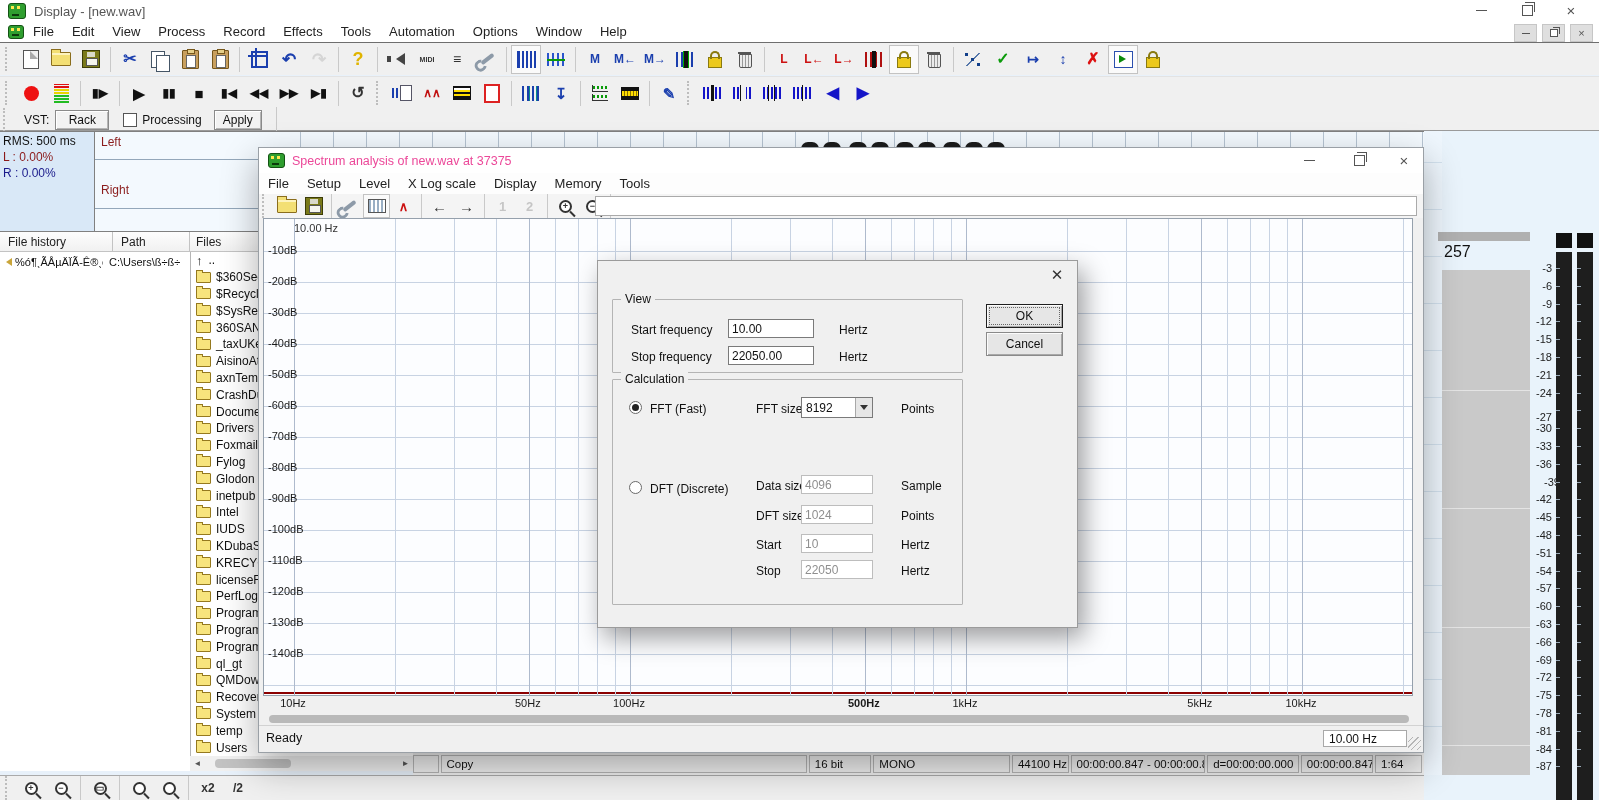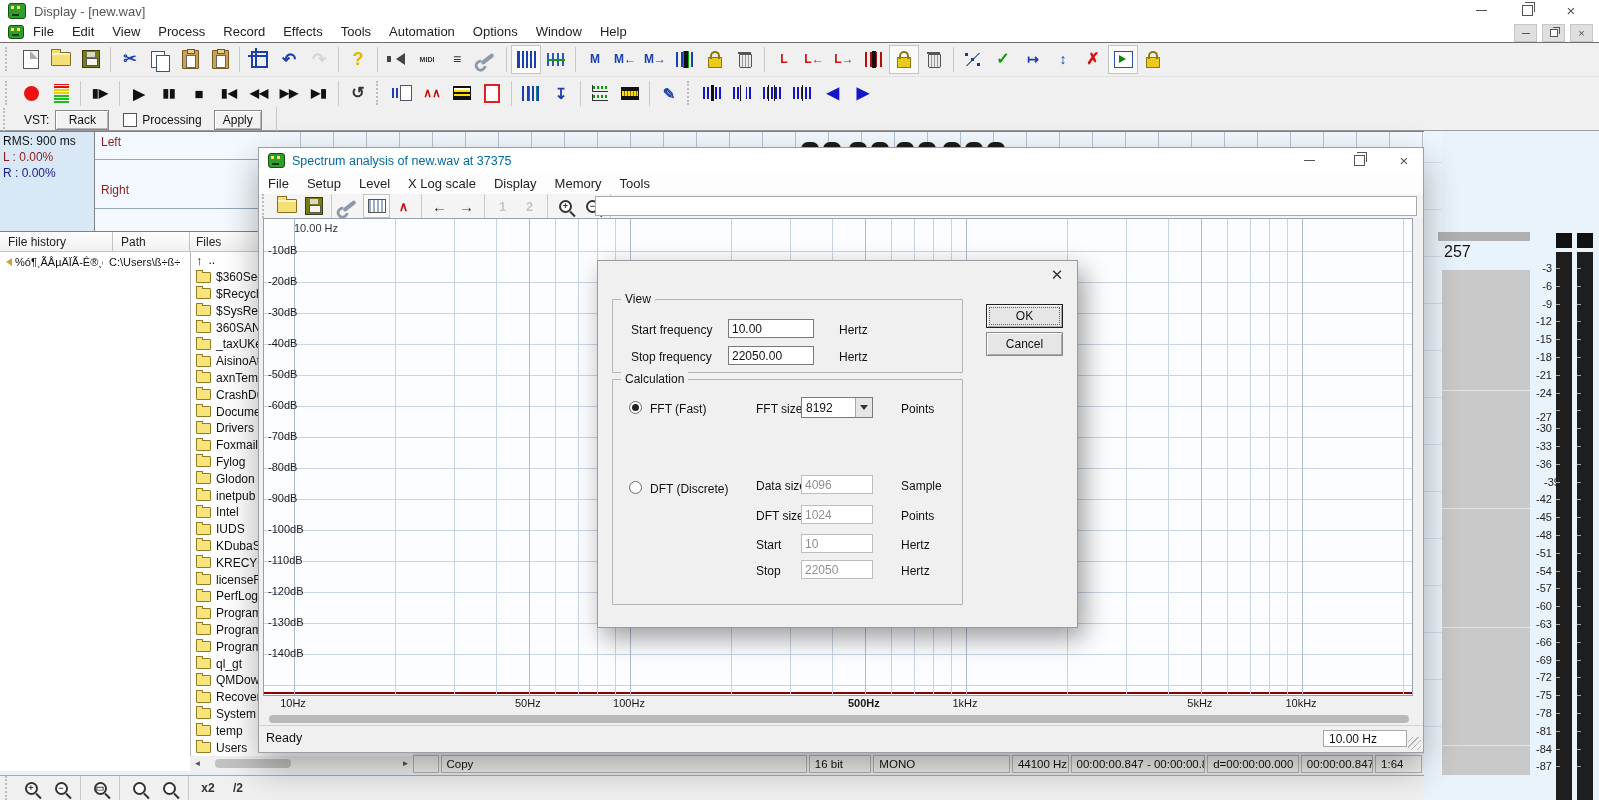--- a/index.html
+++ b/index.html
@@ -146,21 +146,21 @@
   #rr-gray{position:absolute;left:18px;top:139px;width:88px;height:505px;background:#c9c9c9}
   .gray-line{position:absolute;left:0;width:88px;height:1px;background:#e4e4e4}
   .mtr-sq{position:absolute;top:102px;width:16px;height:15px;background:#111}
   .mtr-bar{position:absolute;top:121px;width:16px;height:548px;background:#1e1e1e}
   .mtr-lbl{position:absolute;left:106px;width:22px;text-align:right;font-size:11px;color:#222}
   .mtr-tick{position:absolute;width:4px;height:1px;background:#98a8b6}
   
   #sw{left:258px;top:147px;width:1166px;height:606px;background:#f0f0f0;border:1px solid #9aa0a6;box-sizing:border-box;
       box-shadow:0 14px 34px rgba(0,0,0,.32);z-index:5}
   #sw-titlebar{position:absolute;left:0;top:0;right:0;height:25px;background:#fff;display:flex;align-items:center}
-  #sw-titlebar .title{font-size:12.5px;color:#0369a1;margin-left:7px}
+  #sw-titlebar .title{font-size:12.5px;color:#ec4899;margin-left:7px}
   #sw-menubar{position:absolute;left:0;top:25px;right:0;height:21px;background:#fdfdfd;display:flex;align-items:center;border-bottom:1px solid #e8e8e8}
   #sw-toolbar{position:absolute;left:0;top:46px;right:0;height:24px;display:flex;align-items:center;background:#f4f4f4}
   #sw-toolbar .tbtn{width:25px;height:22px}
   #sw-strip{position:absolute;left:336px;top:48px;right:6px;height:18px;background:#fff;border:1px solid #aaa}
   #sw-plot{position:absolute;left:4px;top:70px;width:1150px;height:478px;background:#fcfdff;border:1px solid #95a0ac;box-sizing:border-box;overflow:hidden}
   .gl-h{position:absolute;left:0;right:0;height:1px;background:#c8d3e3}
   .gl-v{position:absolute;top:0;bottom:0;width:1px;background:#c8d3e3}
   .gl-v.major{background:#aebacd}
   .db-lbl{position:absolute;left:4px;font-size:11px;color:#1a1a1a;background:transparent}
   #sw-cursor-label{position:absolute;left:30px;top:3px;font-size:11px;color:#333}
@@ -494,21 +494,21 @@
   <div class="tgrip"></div>
   <span class="lbl">VST:</span>
   <div class="wbtn" id="rack-btn">Rack</div>
   <span class="chk"></span>
   <span style="font-size:12px">Processing</span>
   <div class="wbtn" id="apply-btn">Apply</div>
   <div class="tsep" style="margin-left:14px"></div>
 </div>
 
 <div class="abs" id="rms-panel">
-  <div>RMS: 900 ms</div>
+  <div>RMS: 500 ms</div>
   <div class="l2">L : 0.00%</div>
   <div class="l3">R : 0.00%</div>
 </div>
 
 <div class="abs" id="wave-strip">
   <div class="chan" style="top:3px">Left</div>
   <div class="wline" style="top:27px"></div>
   <div class="chan" style="top:51px">Right</div>
   <div class="wline" style="top:76px"></div>
 <div class="rtick" style="left: 205px;"></div>

